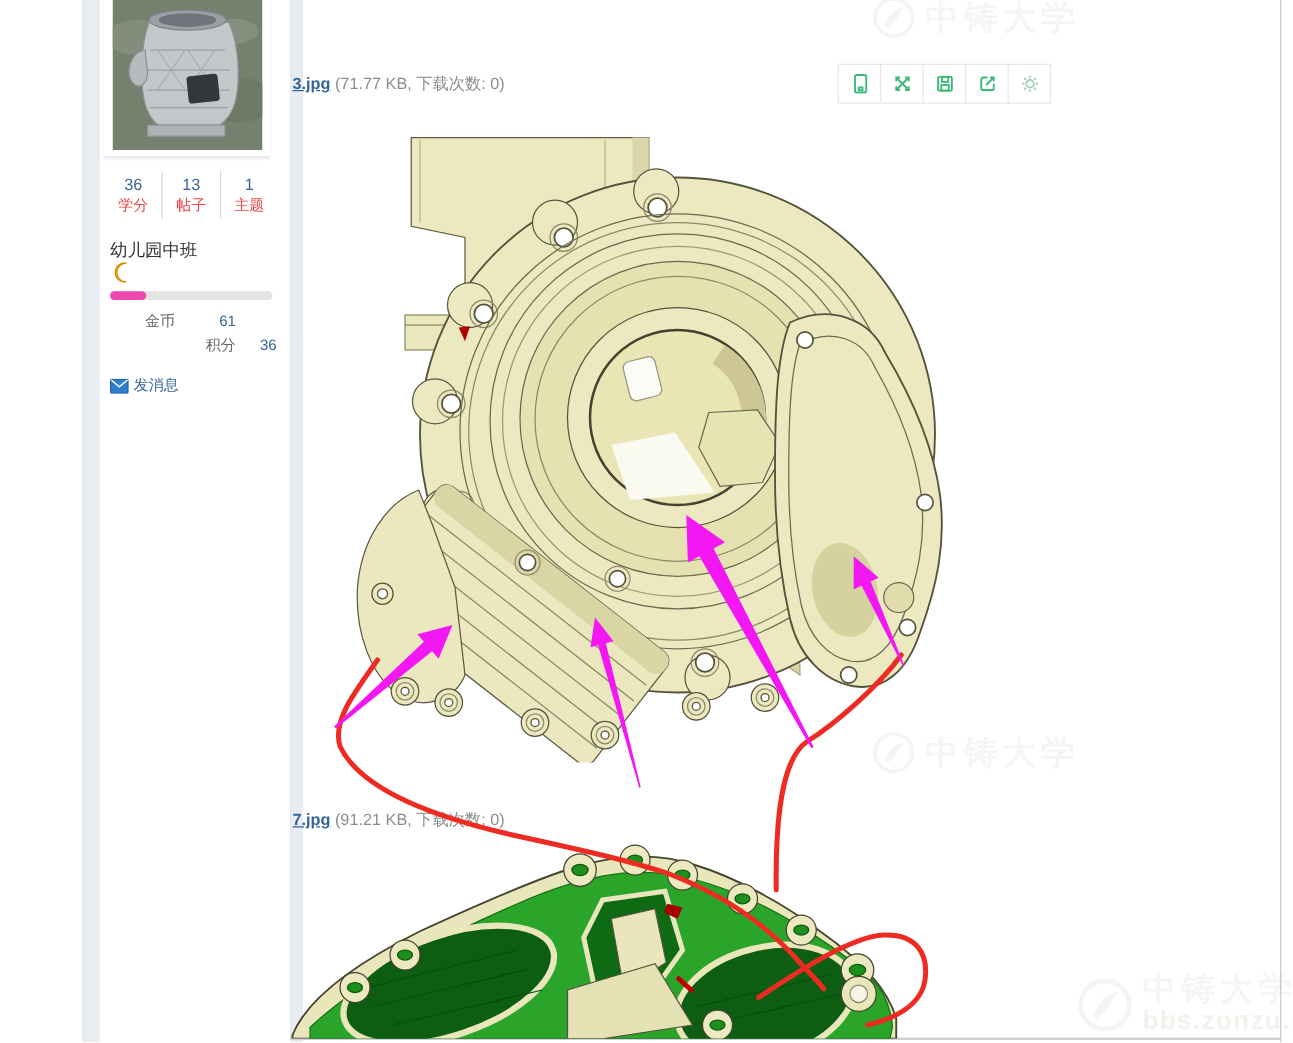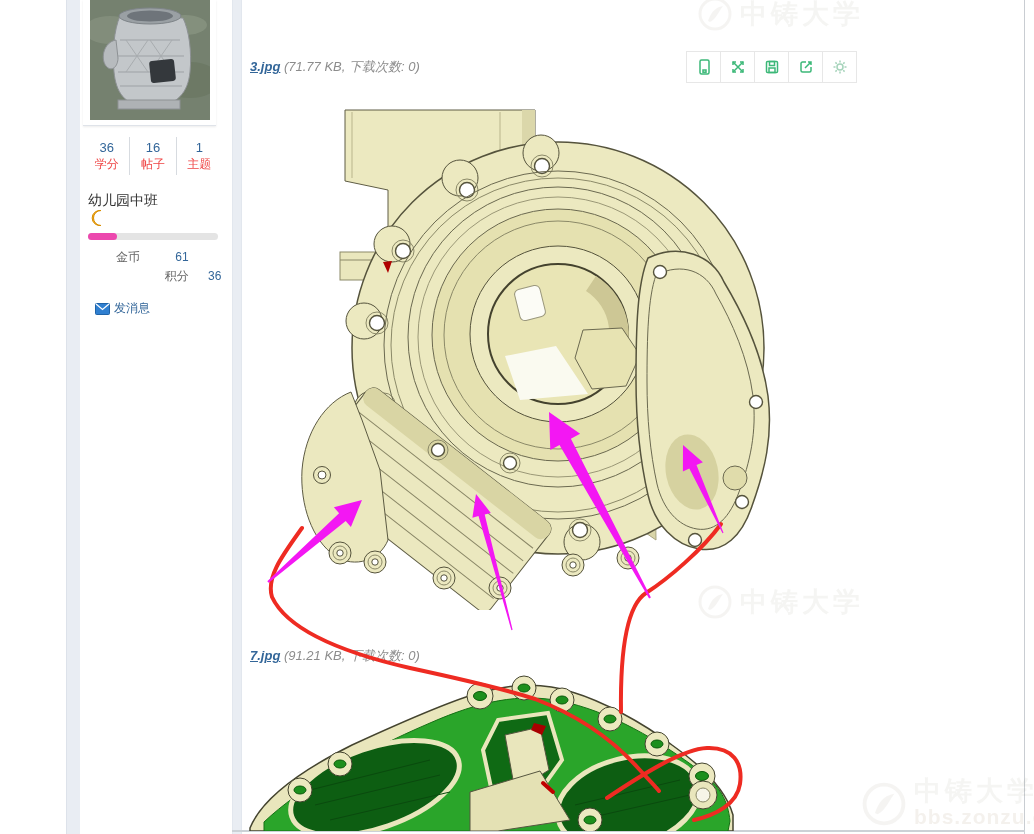--- a/index.html
+++ b/index.html
@@ -21,24 +21,24 @@
   .stat:last-child{border-right:none;}
   .stat .v{color:#336699;font-size:13px;line-height:17px;}
   .stat .l{color:#ef4444;font-size:12px;line-height:17px;}
   .group-title{position:absolute;left:8px;top:192px;font-size:14px;color:#333;}
   .medal{position:absolute;left:9px;top:209px;width:18px;height:18px;}
   .progress{position:absolute;left:8px;top:233px;width:130px;height:7px;background:#e4e4e4;border-radius:4px;}
   .progress .fill{height:7px;width:29px;background:#ec48ae;border-radius:4px;}
   .fieldrow{position:absolute;left:8px;width:138px;font-size:12px;line-height:15px;margin-left:28px;}
   .fieldrow .fl{color:#666;display:inline-block;width:56px;}
   .fieldrow .fv{color:#336699;}
-  .msg{position:absolute;left:15px;top:300px;font-size:12px;color:#336699;display:flex;align-items:center;gap:4px;cursor:pointer;}
+  .msg{position:absolute;left:8px;top:300px;font-size:12px;color:#336699;display:flex;align-items:center;gap:4px;cursor:pointer;}
 
   
-  .main{position:absolute;left:240px;top:0;width:784px;height:834px;font-style:italic;}
+  .main{position:absolute;left:224px;top:0;width:784px;height:834px;}
   .att-line{position:absolute;left:10px;font-size:13px;color:#8c8c8c;white-space:nowrap;}
   .att-line a{color:#336699;font-weight:bold;text-decoration:underline;cursor:pointer;}
   .att-line.first{top:58px;}
   .att-line.second{top:647px;}
   .img-toolbar{position:absolute;left:446px;top:51px;display:flex;border:1px solid #e7e7e7;background:#fff;}
   .tool-cell{width:33px;height:30px;display:flex;align-items:center;justify-content:center;
       border-left:1px solid #e7e7e7;cursor:pointer;}
   .tool-cell:first-child{border-left:none;}
   .cad1{position:absolute;left:15px;top:105px;width:520px;height:505px;}
   .cad2{position:absolute;left:-2px;top:670px;width:497px;height:161px;overflow:hidden;}
@@ -82,21 +82,21 @@
         <rect x="28" y="100" width="62" height="9" fill="#aeb2b5" stroke="#8d9194"></rect>
       </svg>
     </div>
 
     <div class="stats">
       <div class="stat">
         <div class="v">36</div>
         <div class="l">学分</div>
       </div>
       <div class="stat">
-        <div class="v">16</div>
+        <div class="v">13</div>
         <div class="l">帖子</div>
       </div>
       <div class="stat">
         <div class="v">1</div>
         <div class="l">主题</div>
       </div>
     </div>
 
     <div class="group-title">幼儿园中班</div>
 

